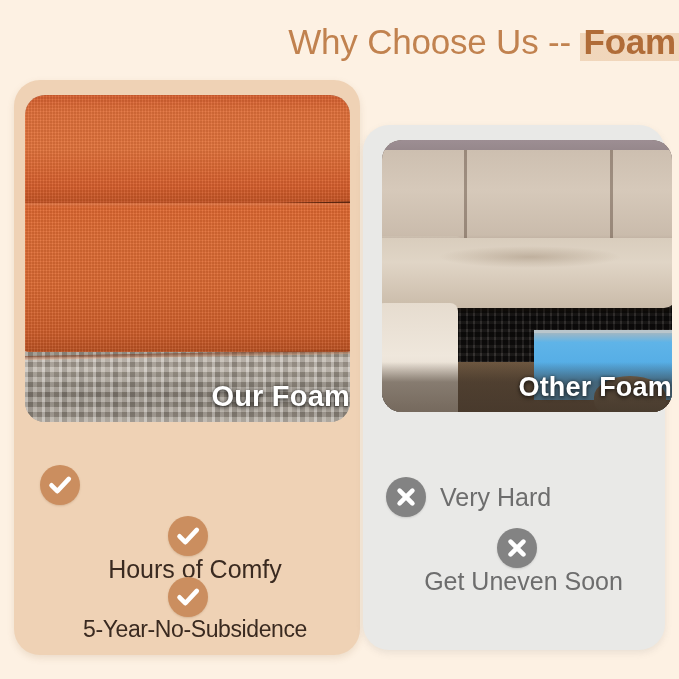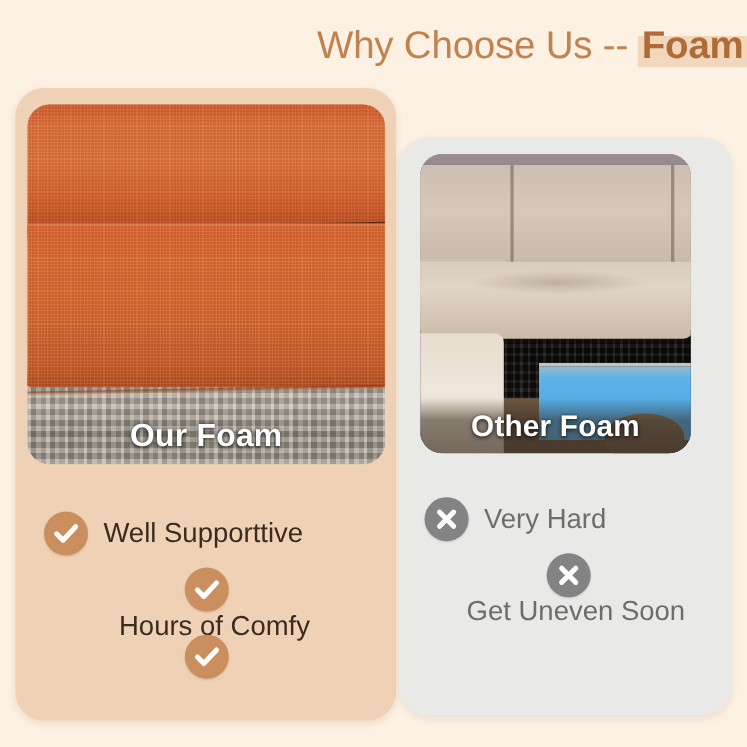--- a/index.html
+++ b/index.html
@@ -33,21 +33,21 @@
   }
   .card-right{
     left:363px; top:125px; width:302px; height:525px;
     background:#e9e9e7;
     box-shadow:0 3px 7px rgba(120,120,120,.14);
   }
 
   
   .photo{ position:absolute; overflow:hidden; border-radius:20px; }
   .photo-left{ left:25px; top:95px; width:325px; height:327px; }
-  .photo-right{ left:382px; top:140px; width:246px; height:272px; }
+  .photo-right{ left:382px; top:140px; width:290px; height:272px; }
 
   
   .ph-l-bg{ position:absolute; inset:0; background:#b6ada2; }
   .wicker2{
     position:absolute; left:0; right:0; bottom:0; height:78px;
     background:
       repeating-linear-gradient(90deg, rgba(255,255,255,.28) 0 3px, rgba(0,0,0,.12) 3px 8px,
          rgba(255,255,255,.14) 8px 12px, rgba(0,0,0,.06) 12px 17px),
       repeating-linear-gradient(0deg, rgba(255,255,255,.20) 0 5px, rgba(0,0,0,.13) 5px 10px),
       linear-gradient(to bottom,#a8a094 0%,#b5aca0 30%,#928a7f 65%,#a79e92 100%);
@@ -142,34 +142,34 @@
   }
   .r-rock{
     position:absolute; right:6px; bottom:-6px; width:72px; height:42px;
     background:linear-gradient(to bottom,#7d6a52,#5a4b39);
     border-radius:50% 50% 40% 40%;
   }
 
   
   .caption{
     position:absolute; left:0; right:0; bottom:0;
-    text-align:center; color:#ffffff;
+    text-align:right; color:#ffffff;
     font-weight:700; letter-spacing:.2px;
     text-shadow:0 2px 4px rgba(0,0,0,.55), 0 0 3px rgba(0,0,0,.45);
   }
   .cap-left{ font-size:29px; padding-bottom:9px; }
   .cap-right{
     font-size:27px; padding:10px 0 9px;
     background:linear-gradient(to bottom, rgba(60,48,38,0), rgba(60,48,38,.55) 40%, rgba(60,48,38,.62));
   }
 
   
   .list{ position:absolute; }
   .list-left{ left:40px; top:455px; width:310px; }
-  .list-right{ left:386px; top:442px; width:275px; }
+  .list-right{ left:386px; top:467px; width:275px; }
 
   .row{ display:flex; align-items:center; height:60px; }
   .row + .row{ margin-top:1px;flex-direction:column; }
 
   .badge{
     flex:0 0 auto; width:40px; height:40px; border-radius:50%;
     position:relative; margin-right:14px;
   }
   .badge.ok{ background:#cb8e5f; box-shadow:0 1px 2px rgba(140,95,55,.25); }
   .badge.no{ background:#838383; box-shadow:0 1px 2px rgba(90,90,90,.22); }
@@ -204,38 +204,38 @@
   </div>
 
   <div class="list list-left">
 
     <div class="row">
       <span class="badge ok">
         <svg width="40" height="40" viewBox="0 0 40 40" aria-hidden="true">
           <path d="M11.5 20.3 L17.3 26.2 L28.8 13.9" fill="none" stroke="#ffffff" stroke-width="4.6" stroke-linecap="round" stroke-linejoin="round"></path>
         </svg>
       </span>
-      <span class="row-label">Well Supporttive</span>
     </div>
 
     <div class="row">
       <span class="badge ok">
         <svg width="40" height="40" viewBox="0 0 40 40" aria-hidden="true">
           <path d="M11.5 20.3 L17.3 26.2 L28.8 13.9" fill="none" stroke="#ffffff" stroke-width="4.6" stroke-linecap="round" stroke-linejoin="round"></path>
         </svg>
       </span>
       <span class="row-label">Hours of Comfy</span>
     </div>
 
     <div class="row">
       <span class="badge ok">
         <svg width="40" height="40" viewBox="0 0 40 40" aria-hidden="true">
           <path d="M11.5 20.3 L17.3 26.2 L28.8 13.9" fill="none" stroke="#ffffff" stroke-width="4.6" stroke-linecap="round" stroke-linejoin="round"></path>
         </svg>
       </span>
+      <span class="row-label small">5-Year-No-Subsidence</span>
     </div>
 
   </div>
 
   <div class="card card-right"></div>
 
   <div class="photo photo-right">
     <div class="ph-r-bg"></div>
     <div class="r-sky"></div>
     <div class="r-wicker"></div>

